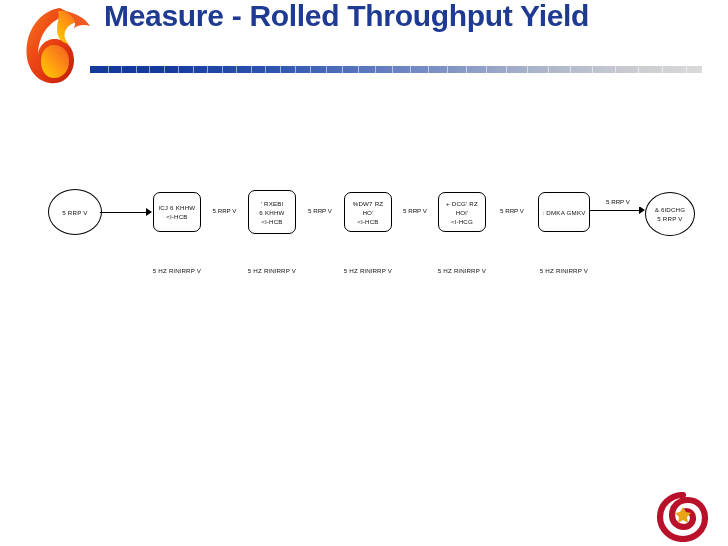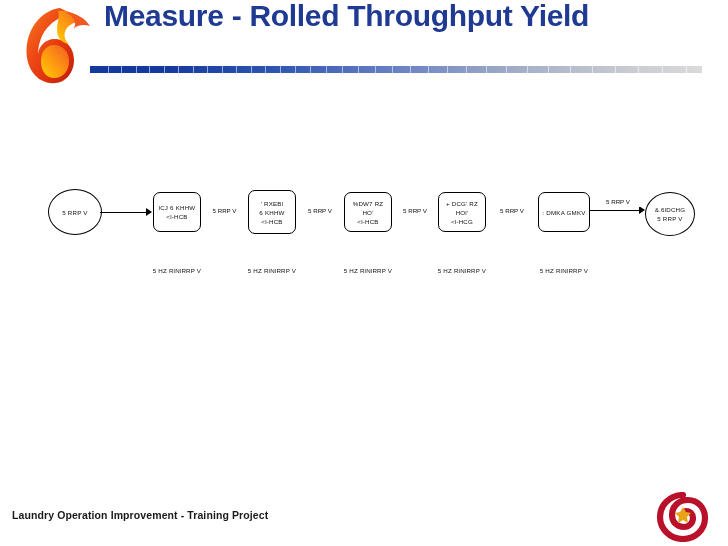--- a/index.html
+++ b/index.html
@@ -218,21 +218,20 @@
   </div>
 
   <div class="under-label" style="left:137px;top:117px;width:80px;">5 HZ RlNlRRP V</div>
   <div class="under-label" style="left:232px;top:117px;width:80px;">5 HZ RlNlRRP V</div>
   <div class="under-label" style="left:328px;top:117px;width:80px;">5 HZ RlNlRRP V</div>
   <div class="under-label" style="left:422px;top:117px;width:80px;">5 HZ RlNlRRP V</div>
   <div class="under-label" style="left:524px;top:117px;width:80px;">5 HZ RlNlRRP V</div>
 </div>
 
 <div id="slide-footer">
-  <div id="footer-text">Laundry Operation Improvement - Training Project</div>
 
   <div id="footer-logo">
     <svg viewBox="0 0 54 50" width="54" height="50" aria-hidden="true">
       <path d="M27 3 C14 3 4 13 4 25 C4 37 14 47 27 47 C39 47 49 38 49 26
                C49 16 42 8 32 8 C23 8 16 14 16 23 C16 30 21 35 28 35
                C33 35 37 31 37 26 C37 22 34 19 30 19" fill="none" stroke="#b9112a" stroke-width="6.2" stroke-linecap="round"></path>
       <path d="M24 20 L27 15 L30 20 L35 21 L31 25 L32 31 L27 28 L22 31 L23 25 L19 21 Z" fill="#e8a317"></path>
     </svg>
   </div>
 </div>

